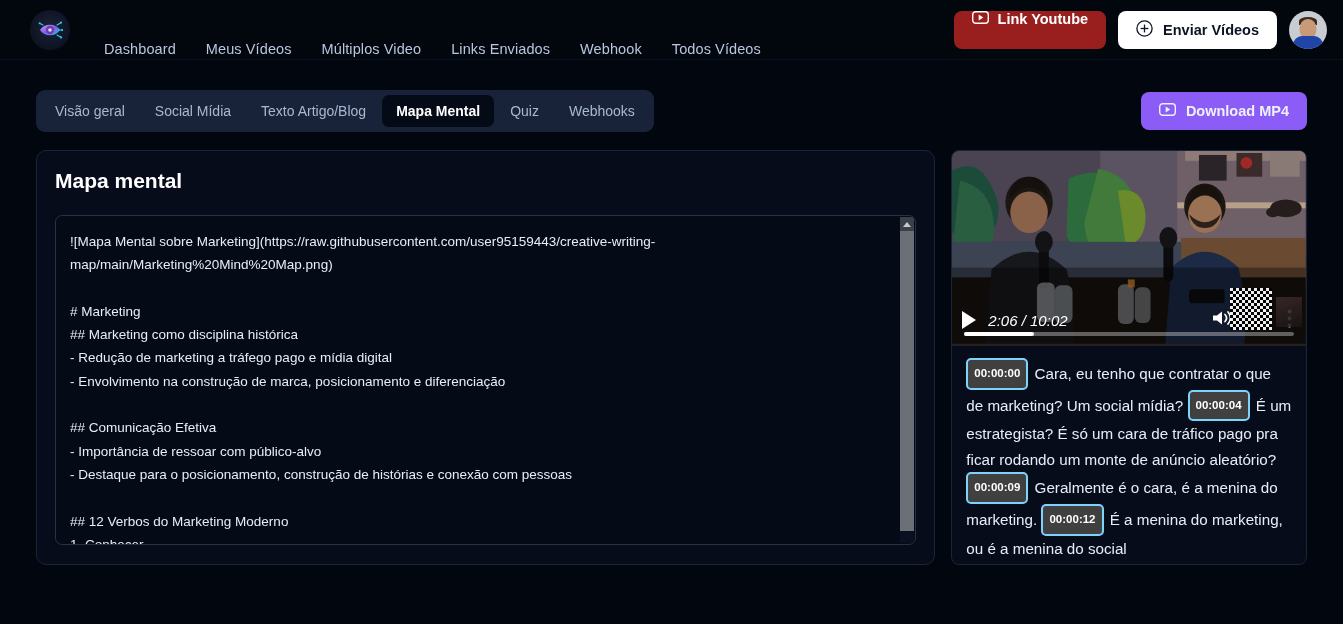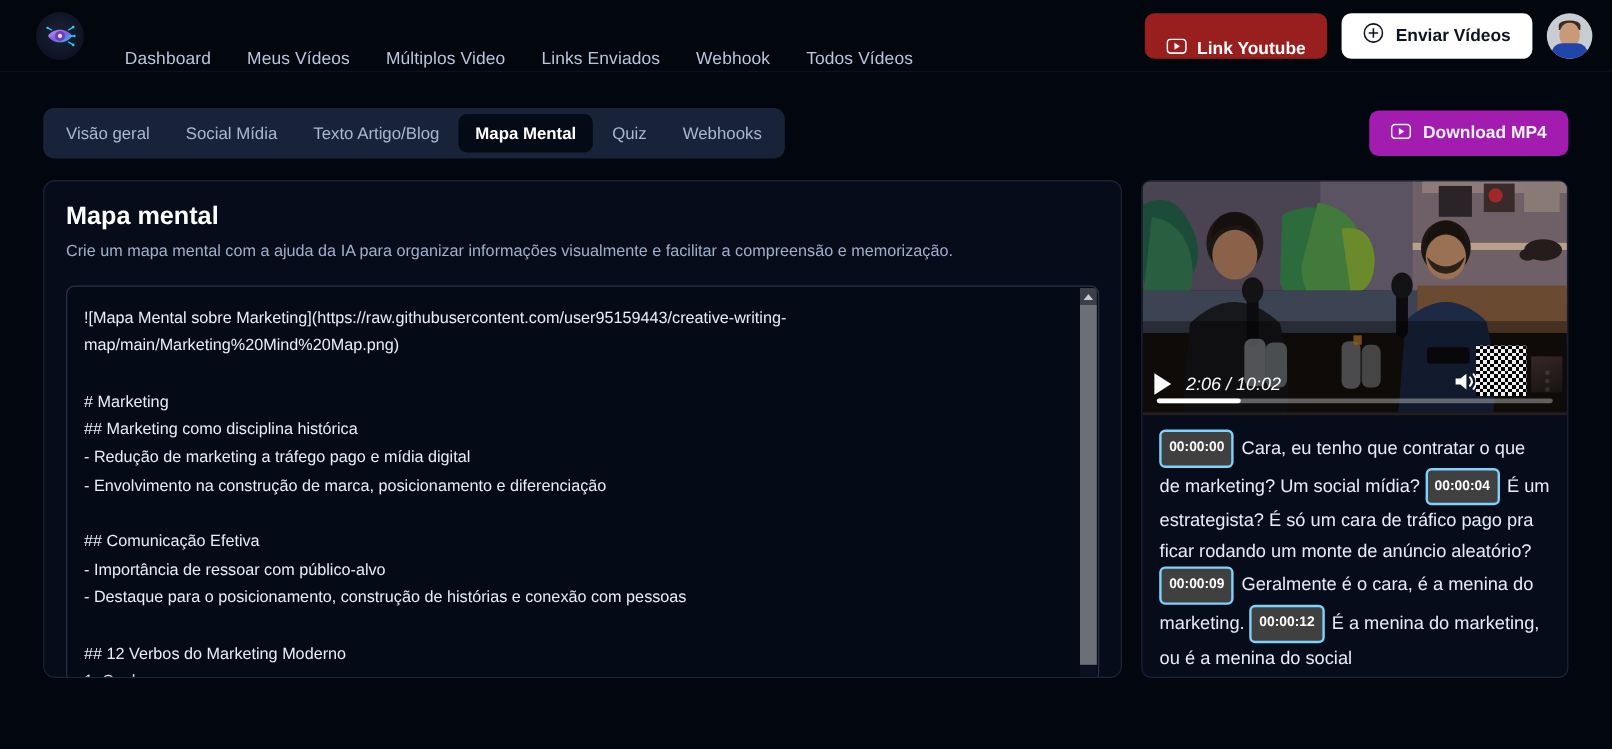--- a/index.html
+++ b/index.html
@@ -40,21 +40,21 @@
     cursor: pointer;
     letter-spacing: .1px;
   }
   .nav-right {
     margin-left: auto;
     display: flex;
     align-items: center;
     gap: 12px;
   }
   .btn-youtube {
-    display: flex; align-items: flex-end; gap: 9px;
+    display: flex; align-items: flex-start; gap: 9px;
     background: #991f1f;
     color: #fff;
     border: none;
     border-radius: 8px;
     padding: 0 18px;
     height: 38px;
     font-size: 14.5px;
     font-weight: bold;
     font-family: inherit;
     cursor: pointer;
@@ -136,21 +136,21 @@
     color: #ffffff;
     font-weight: bold;
   }
   .dl-group {
     margin-left: auto;
     display: flex;
     gap: 10px;
   }
   .btn-dl {
     display: flex; align-items: center; gap: 10px;
-    background: #a21caf;
+    background: #8b5cf6;
     color: #ecf1fa;
     border: none;
     border-radius: 8px;
     height: 38px;
     padding: 0 18px;
     font-size: 14.5px;
     font-weight: bold;
     font-family: inherit;
     cursor: pointer;
   }
@@ -413,21 +413,20 @@
         </span>
         <span>Download MP4</span>
       </button>
     </div>
   </div>
 
   <div class="content">
 
     <div class="card">
       <div class="card-title">Mapa mental</div>
-      <div class="card-sub">Crie um mapa mental com a ajuda da IA para organizar informações visualmente e facilitar a compreensão e memorização.</div>
 
       <div class="textarea-wrap">
         <div class="textarea-body">![Mapa Mental sobre Marketing](https://raw.githubusercontent.com/user95159443/creative-writing-map/main/Marketing%20Mind%20Map.png)
 
 # Marketing
 ## Marketing como disciplina histórica
 - Redução de marketing a tráfego pago e mídia digital
 - Envolvimento na construção de marca, posicionamento e diferenciação
 
 ## Comunicação Efetiva

